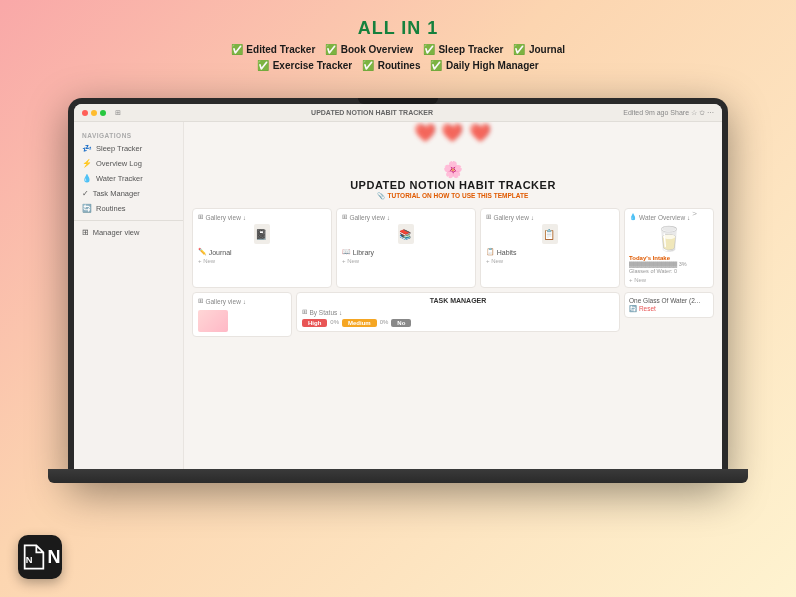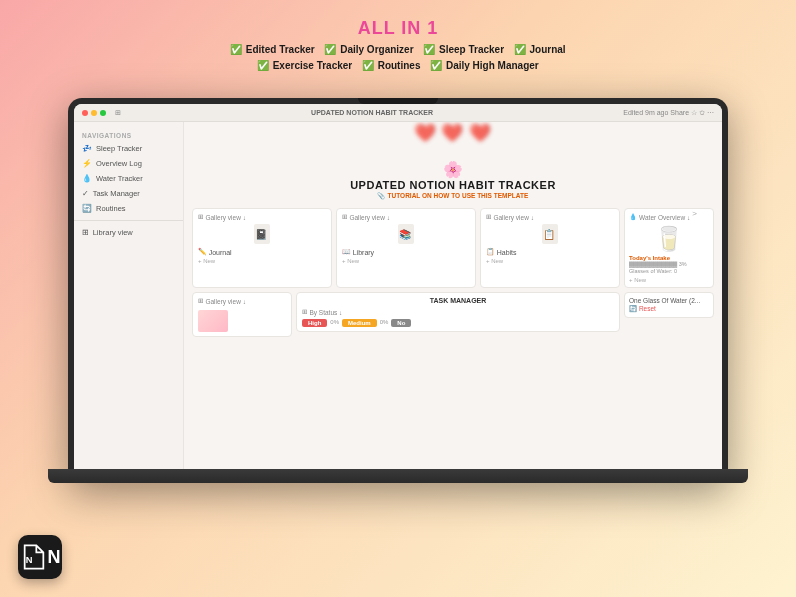--- a/index.html
+++ b/index.html
@@ -18,21 +18,21 @@
 
     
     .header-section {
       text-align: center;
       padding: 18px 20px 8px;
       z-index: 2;
     }
     .header-section .all-in-1 {
       font-size: 18px;
       font-weight: 900;
-      color: #ec4899;
+      color: #15803d;
       letter-spacing: 1px;
     }
     .header-section .main-title {
       font-size: 26px;
       font-weight: 900;
       color: #1a1a1a;
       letter-spacing: 0.5px;
       line-height: 1.2;
     }
     .header-section .subtitle {
@@ -358,21 +358,21 @@
 
 <div class="header-section">
   <div class="all-in-1">ALL IN 1</div>
   <div class="features-row">
     <span class="feature-item">
         <span class="check-icon">✅</span> 
         <span>Edited Tracker</span>
       </span>
     <span class="feature-item">
         <span class="check-icon">✅</span> 
-        <span>Daily Organizer</span>
+        <span>Book Overview</span>
       </span>
     <span class="feature-item">
         <span class="check-icon">✅</span> 
         <span>Sleep Tracker</span>
       </span>
     <span class="feature-item">
         <span class="check-icon">✅</span> 
         <span>Journal</span>
       </span>
   </div>
@@ -428,21 +428,21 @@
             <span class="sidebar-icon">✓</span>
             <span>Task Manager</span>
           </div>
           <div class="sidebar-item">
             <span class="sidebar-icon">🔄</span>
             <span>Routines</span>
           </div>
           <div style="border-top:1px solid #e0ddd8; margin: 4px 0;"></div>
           <div class="sidebar-item">
             <span class="sidebar-icon">⊞</span>
-            <span>Library view</span>
+            <span>Manager view</span>
           </div>
         </div>
 
         <div class="main-content">
 
           <div class="page-header">
             <div style="position:absolute; top:0; left:50%; transform:translateX(-50%); font-size:18px; color:#ff6b8a; opacity:0.8; filter:blur(2px); pointer-events:none;">❤️ ❤️ ❤️</div>
             <div style="margin-top: 30px;">🌸</div>
             <div class="page-title-main">UPDATED NOTION HABIT TRACKER</div>
             <div class="page-subtitle-small">📎 TUTORIAL ON HOW TO USE THIS TEMPLATE</div>

